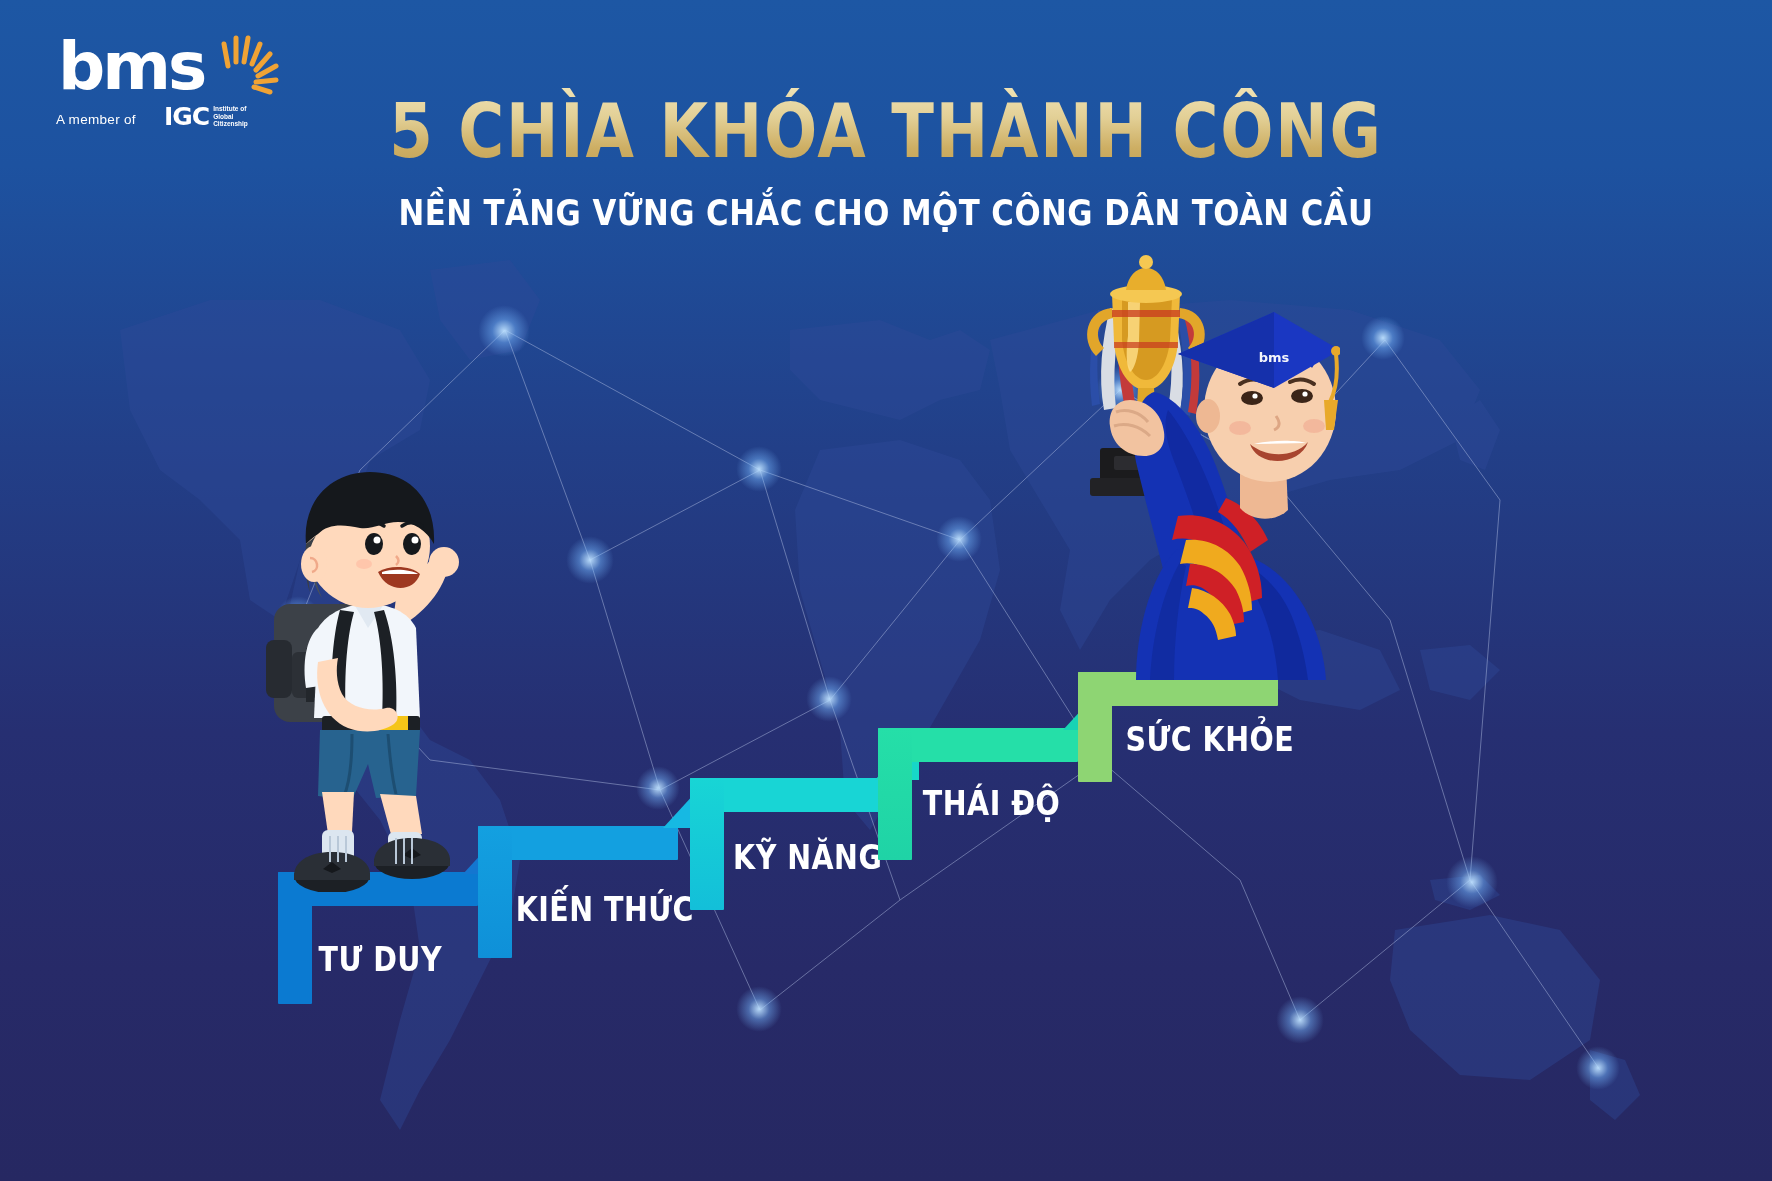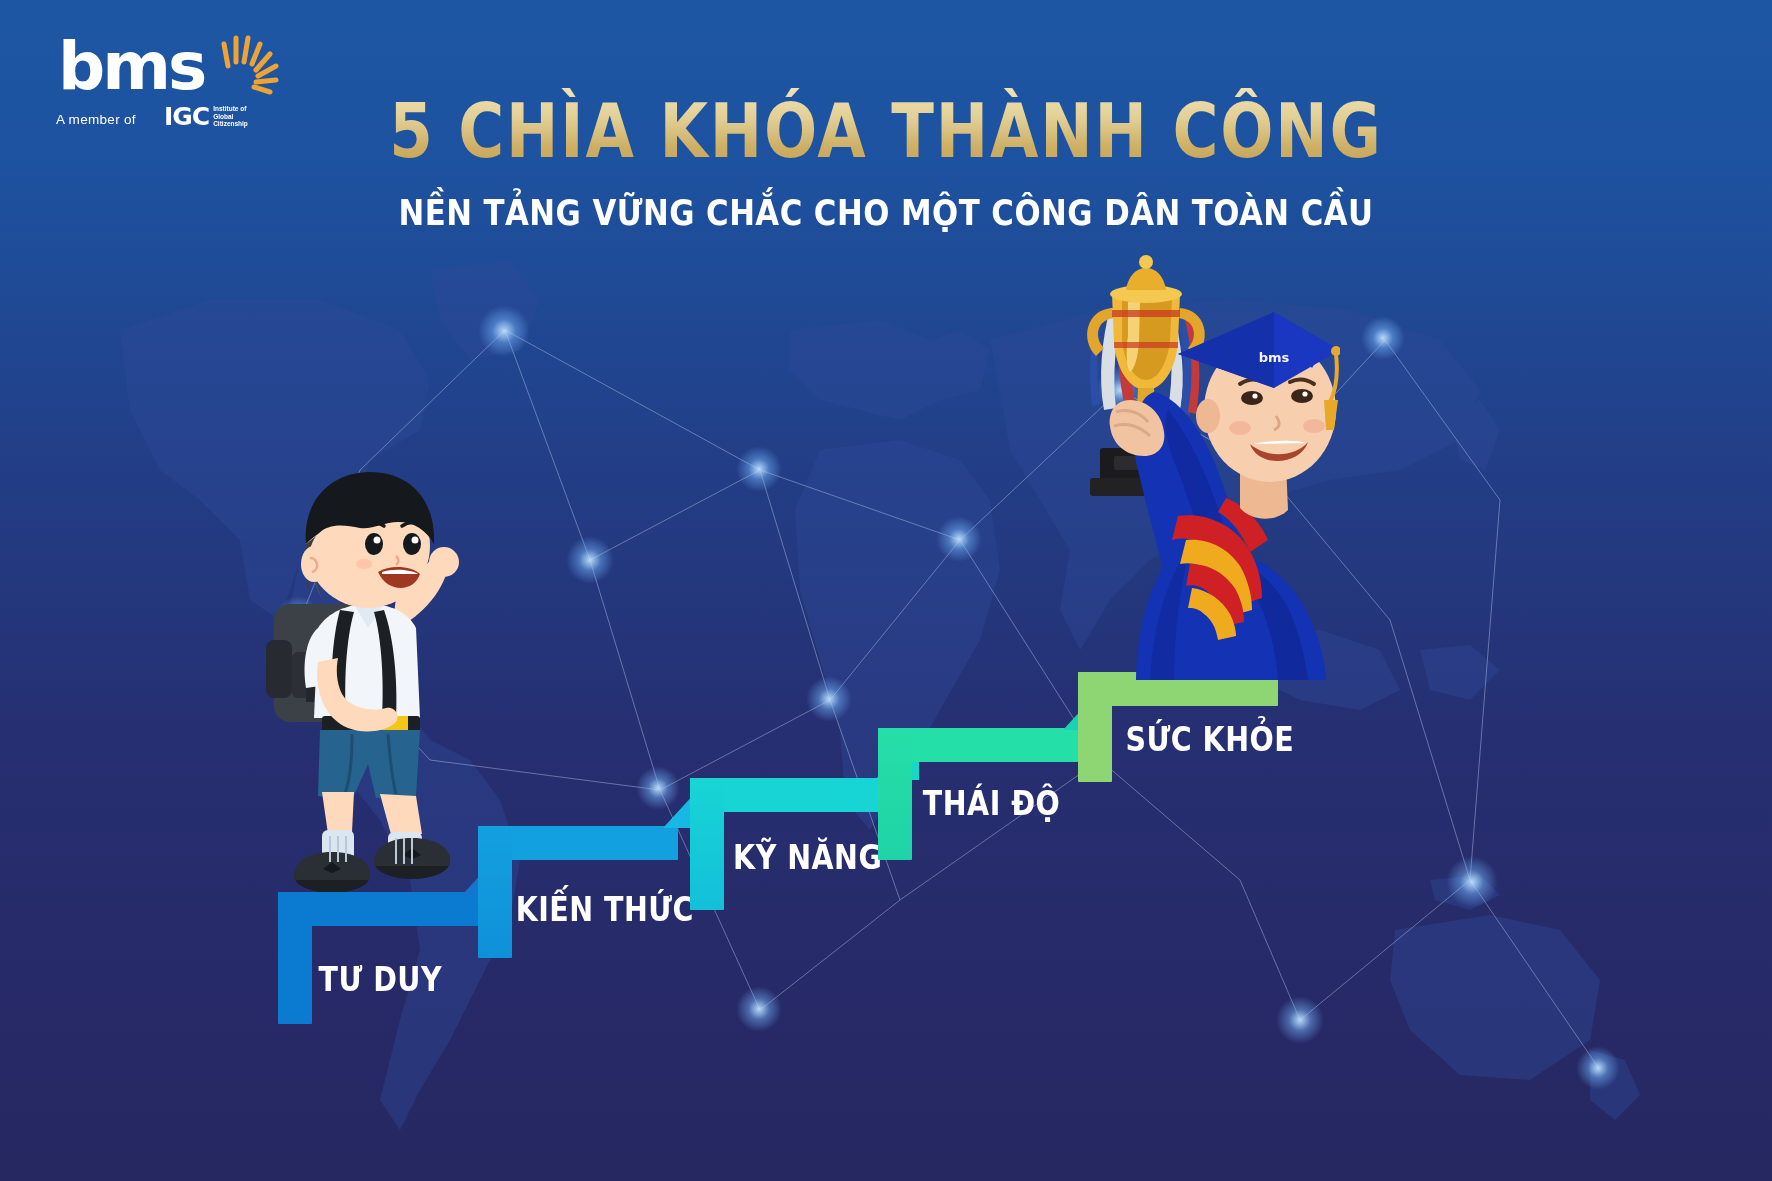--- a/index.html
+++ b/index.html
@@ -153,21 +153,21 @@
     <div class="logo-member">A member of</div>
     <div class="logo-igc">
       <span class="igc-word">IGC</span>
       <span class="igc-sub">Institute of Global Citizenship</span>
     </div>
   </div>
 
   <div class="title">5 CHÌA KHÓA THÀNH CÔNG</div>
   <div class="subtitle">NỀN TẢNG VỮNG CHẮC CHO MỘT CÔNG DÂN TOÀN CẦU</div>
 
-  <div class="step" style="left:278px;top:892px;width:175px;height:132px;">
+  <div class="step" style="left:278px;top:872px;width:175px;height:132px;">
     <div class="bar" style="width:200px;background:#0b7ad1;"></div>
     <div class="leg" style="height:132px;background:#0b7ad1;"></div>
     <svg class="tri" style="left:185px;top:-46px;" viewBox="0 0 44 48">
       <polygon points="44,0 44,48 0,48" fill="#1476d0"></polygon>
     </svg>
     <div class="lbl" style="left:38px;top:68px;">TƯ DUY</div>
   </div>
 
   <div class="step" style="left:478px;top:826px;width:200px;height:132px;">
     <div class="bar" style="width:200px;background:#13a0e0;"></div>

